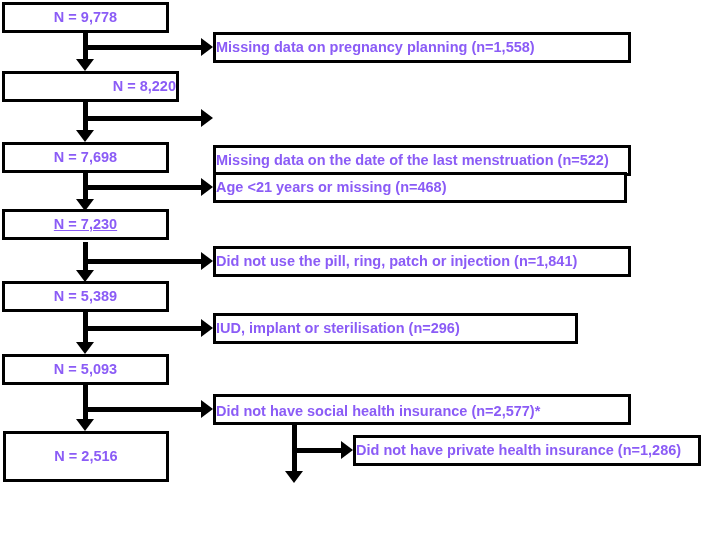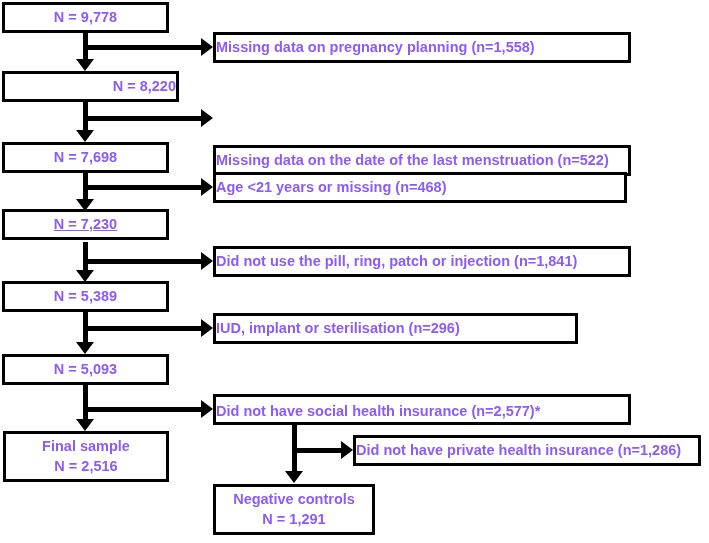--- a/index.html
+++ b/index.html
@@ -92,21 +92,20 @@
 
   <div class="box" style="left:2px; top:281px; width:167px; height:31px;">
     <span class="line">N = 5,389</span>
   </div>
 
   <div class="box" style="left:2px; top:354px; width:167px; height:31px;">
     <span class="line">N = 5,093</span>
   </div>
 
   <div class="box" style="left:3px; top:431px; width:166px; height:51px;">
-    <span class="line">Final sample</span>
     <span class="line">N = 2,516</span>
   </div>
 
   <div class="box left-text" style="left:213px; top:32px; width:418px; height:31px;">
     <span class="line">Missing data on pregnancy planning (n=1,558)</span>
   </div>
 
   <div class="box left-text" style="left:213px; top:103px; width:418px; height:31px;margin-top:42px;">
     <span class="line">Missing data on the date of the last menstruation (n=522)</span>
   </div>
@@ -124,24 +123,20 @@
   </div>
 
   <div class="box left-text" style="left:213px; top:394px; width:418px; height:31px;justify-content:flex-end;">
     <span class="line">Did not have social health insurance (n=2,577)*</span>
   </div>
 
   <div class="box left-text" style="left:353px; top:435px; width:348px; height:31px;">
     <span class="line">Did not have private health insurance (n=1,286)</span>
   </div>
 
-  <div class="box" style="left:213px; top:484px; width:162px; height:51px;">
-    <span class="line">Negative controls</span>
-    <span class="line">N = 1,291</span>
-  </div>
 
   <div class="vline" style="left:83px; top:33px; height:27px;"></div>
   <div class="arrow-down" style="left:76px; top:59px;"></div>
 
   <div class="vline" style="left:83px; top:102px; height:29px;"></div>
   <div class="arrow-down" style="left:76px; top:130px;"></div>
 
   <div class="vline" style="left:83px; top:173px; height:27px;"></div>
   <div class="arrow-down" style="left:76px; top:199px;"></div>
 

